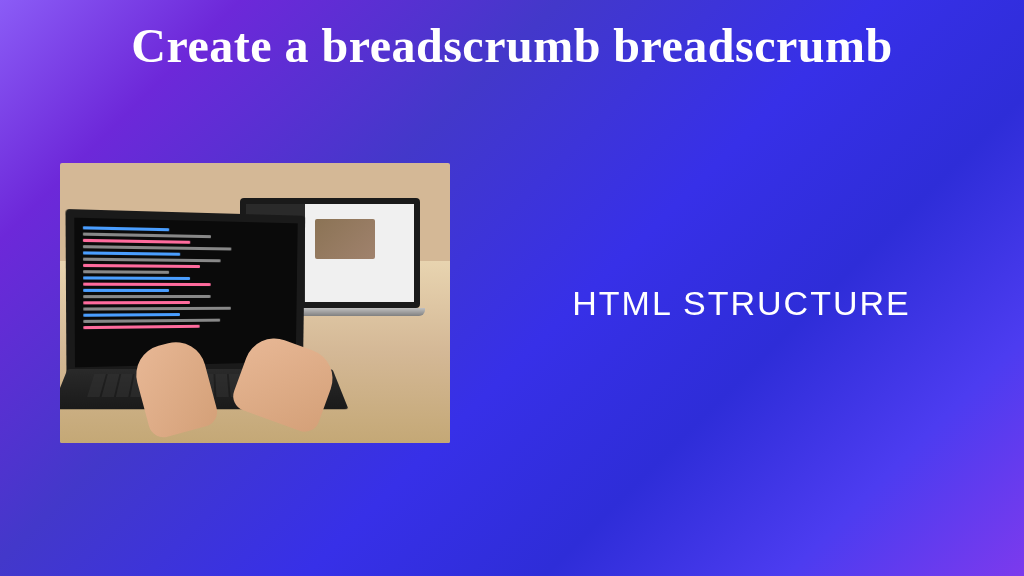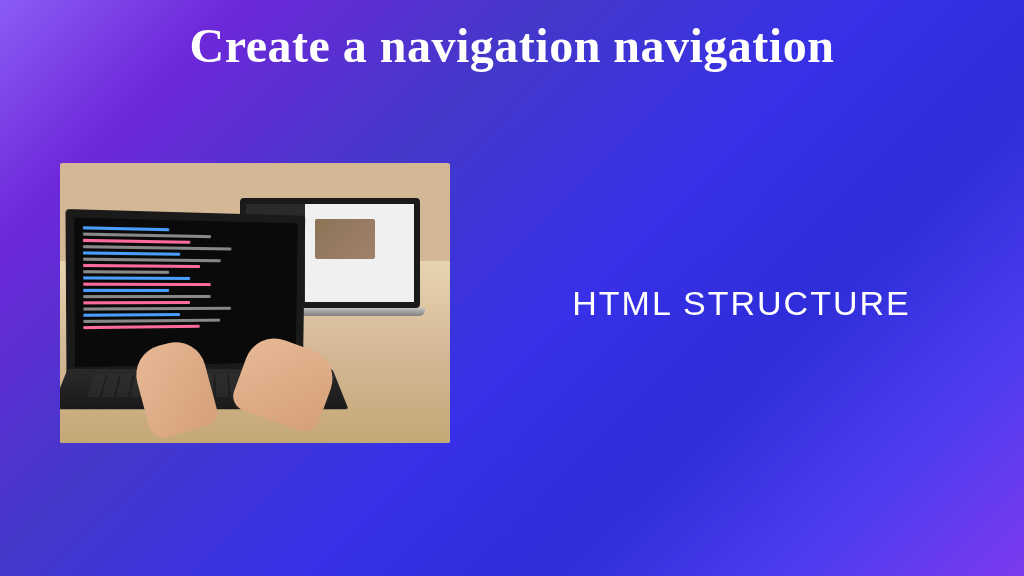--- a/index.html
+++ b/index.html
@@ -190,21 +190,21 @@
       letter-spacing: 2px;
       text-transform: uppercase;
       text-align: center;
       white-space: nowrap;
       margin-left: 29px;
     }
   </style>
 </head>
 <body>
 
-<h1 class="title">Create a navigation navigation</h1>
+<h1 class="title">Create a breadscrumb breadscrumb</h1>
 
 <div class="content">
   <div class="illustration">
     <div class="desk"></div>
     <div class="laptop-back">
       <div class="laptop-back-screen">
         <div class="laptop-back-content">
           <div class="laptop-back-sidebar"></div>
           <div class="laptop-back-main">
             <div class="laptop-back-photo"></div>

